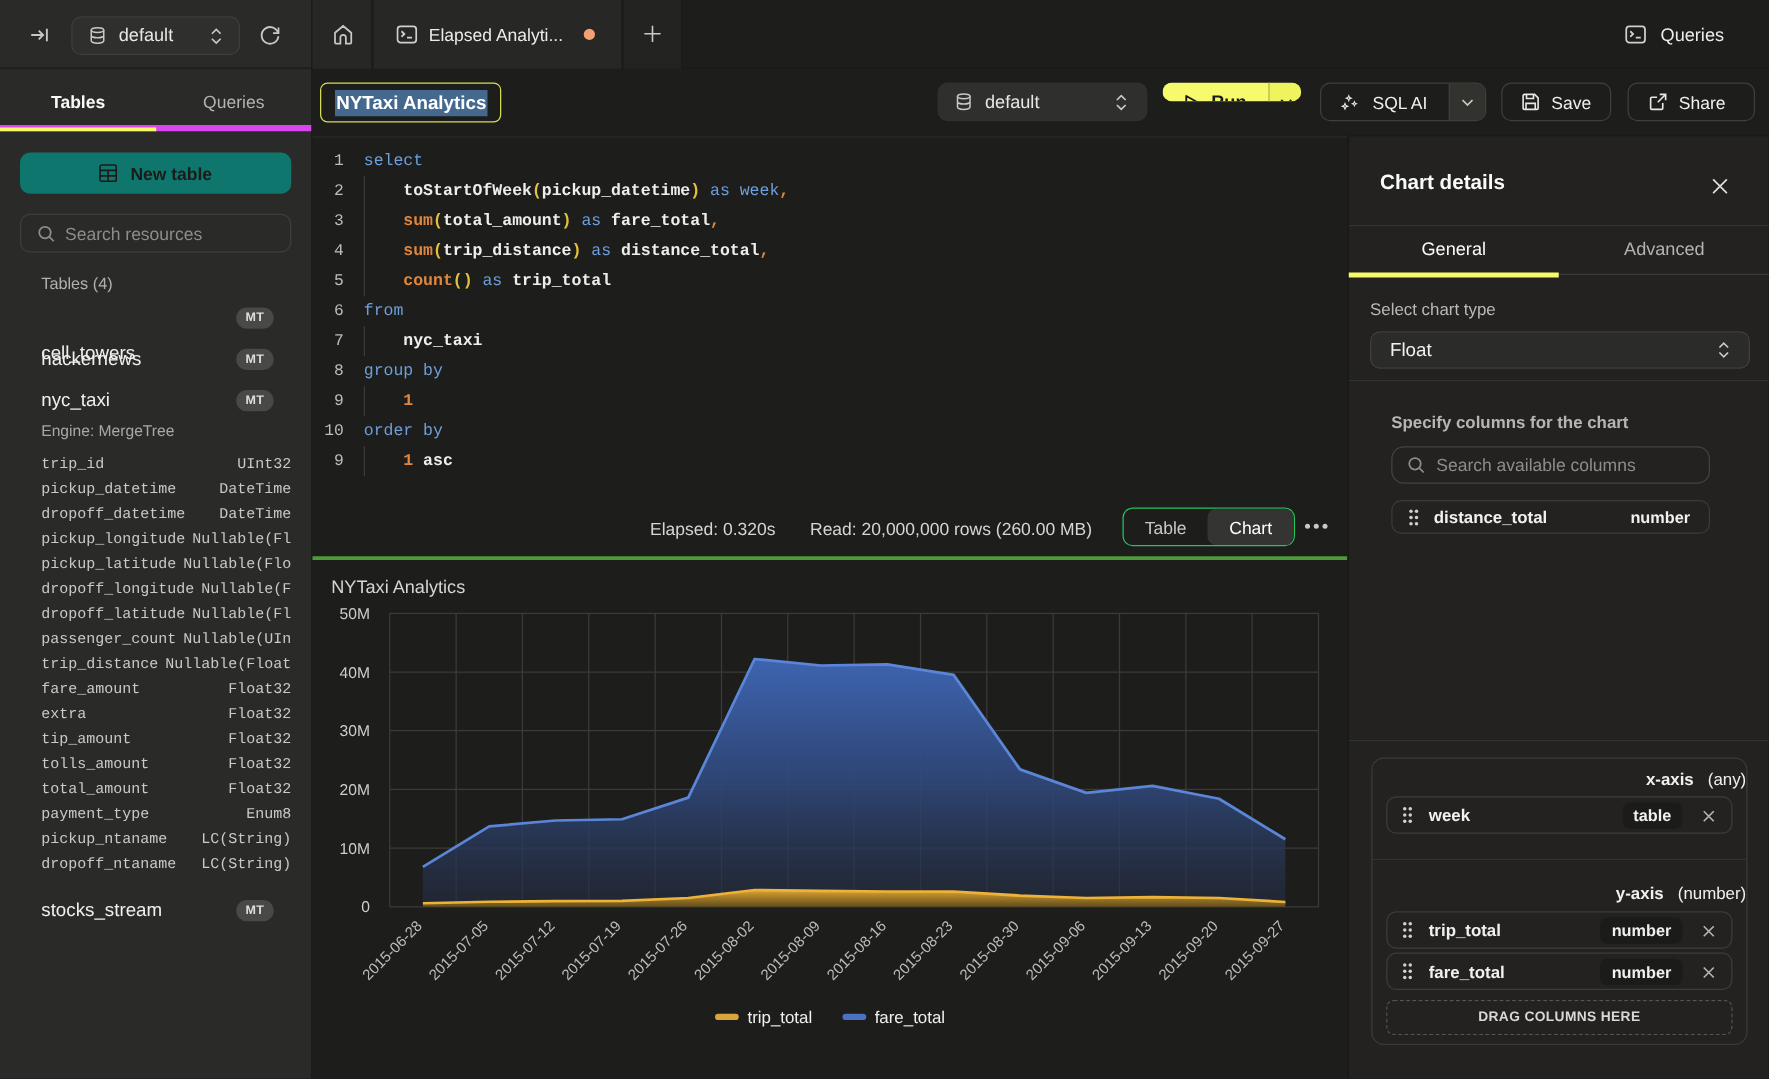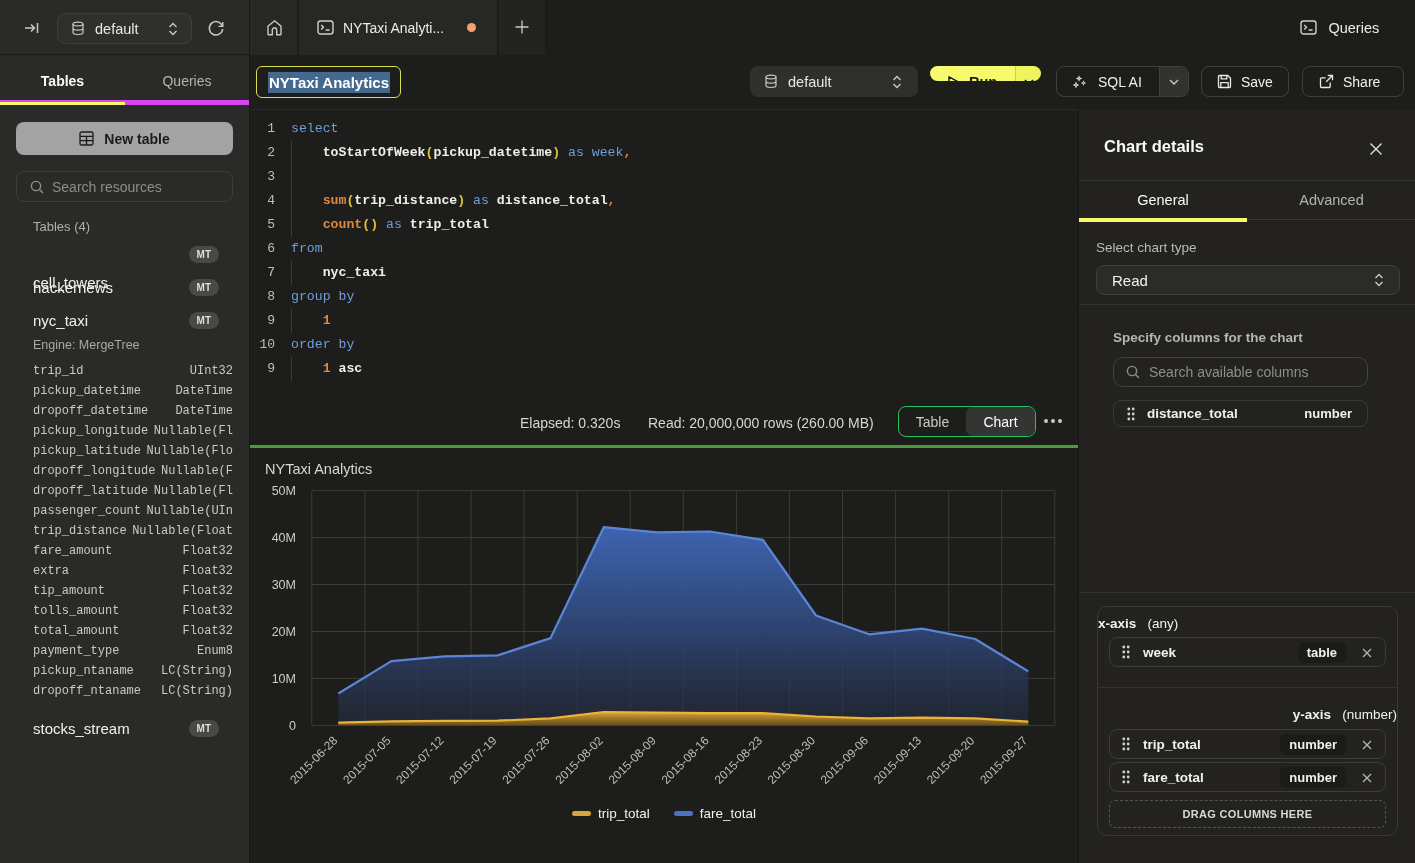--- a/index.html
+++ b/index.html
@@ -14,21 +14,21 @@
   border-bottom:1px solid #1a1a18; }
 .ddl { position:absolute; background:#2f2f2d; border:1px solid #3e3e3c;
   border-radius:8px; display:flex; align-items:center; color:#e8e8e6; }
 #sb-tabs { position:absolute; left:0; top:56px; width:249px; height:49px;
   border-bottom:5px solid #d946ef; }
 #sb-tabs .t { position:absolute; top:0; height:49px; display:flex;
   align-items:center; justify-content:center; font-size:14px; }
 #tab-underline { position:absolute; left:0; top:102px; width:125px; height:3px;
   background:#f5f96a; }
 #newtable { position:absolute; left:16px; top:122px; width:217px; height:33px;
-  background:#a3a3a3; border-radius:8px; display:flex; align-items:center;
+  background:#0f766e; border-radius:8px; display:flex; align-items:center;
   justify-content:center; color:#1b1b19; font-size:14px; font-weight:600; }
 .searchbox { position:absolute; border:1px solid #3e3e3c; border-radius:8px;
   display:flex; align-items:center; color:#8d8d8b; font-size:14px; }
 .sb-label { position:absolute; left:33px; font-size:13px; color:#b0b0ae; }
 .sb-row { position:absolute; left:33px; right:16px; display:flex;
   align-items:center; color:#f0f0ee; font-size:15px; }
 .mt { position:absolute; right:30px; width:30px; height:17px; border-radius:9px;
   background:#494947; color:#dededc; font-size:10px; font-weight:bold;
   display:flex; align-items:center; justify-content:center; letter-spacing:.3px; }
 .col-row { position:absolute; left:33px; width:200px; height:20px;
@@ -146,21 +146,21 @@
   <div class="abs" style="left:0;top:0;width:48px;height:55px;background:#272725;border-right:1px solid #1a1a18;">
     <svg class="abs" style="left:16px;top:19px" width="17" height="17" viewBox="0 0 17 17" fill="none" stroke="#c8c8c6" stroke-width="1.4">
           <path d="M2 7.2L8.5 1.8 15 7.2V15a.8.8 0 0 1-.8.8H10.7V11a2.2 2.2 0 0 0-4.4 0v4.8H2.8A.8.8 0 0 1 2 15z"></path>
         </svg>
   </div>
   <div class="abs" style="left:49px;top:0;width:199px;height:55px;background:#272725;border-right:1px solid #1a1a18;">
     <svg class="abs" style="left:18px;top:19px" width="17" height="17" viewBox="0 0 17 17" fill="none" stroke="#d0d0ce" stroke-width="1.4">
           <rect x="1" y="2" width="15" height="13" rx="2.5"></rect>
           <path d="M4.2 6l2.3 2.2-2.3 2.2M8.6 11h4"></path>
         </svg>
-    <span class="abs" style="left:44px;top:20px;color:#ececea;font-size:14px;">NYTaxi Analyti...</span>
+    <span class="abs" style="left:44px;top:20px;color:#ececea;font-size:14px;">Elapsed Analyti...</span>
     <span class="abs" style="left:168px;top:23px;width:9px;height:9px;border-radius:50%;background:#f0a073;"></span>
   </div>
   <div class="abs" style="left:249px;top:0;width:47px;height:55px;background:#232321;border-right:1px solid #1a1a18;">
     <svg class="abs" style="left:15px;top:19px" width="16" height="16" viewBox="0 0 16 16" fill="none" stroke="#c9c9c7" stroke-width="1.3">
           <path d="M8 1.5v13M1.5 8h13"></path>
         </svg>
   </div>
   <div class="abs" style="left:1050px;top:19px;">
     <svg style="vertical-align:-3px" width="17" height="17" viewBox="0 0 17 17" fill="none" stroke="#d0d0ce" stroke-width="1.4">
           <rect x="1" y="2" width="15" height="13" rx="2.5"></rect>
@@ -223,21 +223,21 @@
     <span style="margin-left:9px;">Share</span>
   </div>
 </div>
 <div id="editor">
   <div class="guide" style="top:31px;height:96px;"></div>
   <div class="guide" style="top:151px;height:24px;"></div>
   <div class="guide" style="top:199px;height:24px;"></div>
   <div class="guide" style="top:247px;height:24px;"></div>
   <div class="cl" style="top:7px;"><span class="ln">1</span><span class="code"><span class="kw">select</span></span></div>
   <div class="cl" style="top:31px;"><span class="ln">2</span><span class="code">    toStartOfWeek<span class="pa">(</span>pickup_datetime<span class="pa">)</span> <span class="kw">as</span> <span class="kw">week</span><span class="fn">,</span></span></div>
-  <div class="cl" style="top:55px;"><span class="ln">3</span></div>
+  <div class="cl" style="top:55px;"><span class="ln">3</span><span class="code">    <span class="fn">sum</span><span class="pa">(</span>total_amount<span class="pa">)</span> <span class="kw">as</span> fare_total<span class="fn">,</span></span></div>
   <div class="cl" style="top:79px;"><span class="ln">4</span><span class="code">    <span class="fn">sum</span><span class="pa">(</span>trip_distance<span class="pa">)</span> <span class="kw">as</span> distance_total<span class="fn">,</span></span></div>
   <div class="cl" style="top:103px;"><span class="ln">5</span><span class="code">    <span class="fn">count</span><span class="pa">()</span> <span class="kw">as</span> trip_total</span></div>
   <div class="cl" style="top:127px;"><span class="ln">6</span><span class="code"><span class="kw">from</span></span></div>
   <div class="cl" style="top:151px;"><span class="ln">7</span><span class="code">    nyc_taxi</span></div>
   <div class="cl" style="top:175px;"><span class="ln">8</span><span class="code"><span class="kw">group by</span></span></div>
   <div class="cl" style="top:199px;"><span class="ln">9</span><span class="code">    <span class="nu">1</span></span></div>
   <div class="cl" style="top:223px;"><span class="ln">10</span><span class="code"><span class="kw">order by</span></span></div>
   <div class="cl" style="top:247px;"><span class="ln">9</span><span class="code">    <span class="nu">1</span> asc</span></div>
 </div>
 <div id="resbar">
@@ -328,21 +328,21 @@
   <svg class="abs" style="left:290px;top:33px" width="14" height="14" viewBox="0 0 14 14" fill="none" stroke="#e0e0de" stroke-width="1.4">
         <path d="M1.5 1.5l11 11M12.5 1.5l-11 11"></path>
       </svg>
   <div class="abs" style="left:0;top:71px;width:337px;height:1px;background:#32322f;"></div>
   <div class="abs" style="left:168px;top:74px;width:169px;height:34px;display:flex;align-items:center;justify-content:center;color:#b3b3b1;font-size:14.5px;">Advanced</div>
   <div class="abs" style="left:0;top:74px;width:168px;height:34px;display:flex;align-items:center;justify-content:center;color:#fafaf8;font-size:14.5px;font-weight:500;">General</div>
   <div class="abs" style="left:0;top:110px;width:337px;height:1px;background:#3a3a38;"></div>
   <div class="abs" style="left:0;top:109px;width:168px;height:3.5px;background:#f5f96a;"></div>
   <div class="abs" style="left:17px;top:131px;font-size:13.5px;color:#b9b9b7;font-weight:500;">Select chart type</div>
   <div class="abs" style="left:17px;top:156px;width:304px;height:30px;background:#2b2b29;border:1px solid #3e3e3b;border-radius:8px;display:flex;align-items:center;">
-    <span style="margin-left:15px;color:#f2f2f0;font-size:15px;">Read</span>
+    <span style="margin-left:15px;color:#f2f2f0;font-size:15px;">Float</span>
     <svg style="position:absolute;right:15px" width="10" height="14" viewBox="0 0 10 14" fill="none" stroke="#c8c8c6" stroke-width="1.4">
           <path d="M1.5 5L5 1.5 8.5 5M1.5 9L5 12.5 8.5 9"></path>
         </svg>
   </div>
   <div class="abs" style="left:0;top:195px;width:337px;height:1px;background:#32322f;"></div>
   <div class="abs" style="left:34px;top:221px;font-size:13.5px;color:#b5b5b3;font-weight:600;">Specify columns for the chart</div>
   <div class="searchbox" style="left:34px;top:248px;width:255px;height:30px;border-radius:10px;border-color:#434341;">
     <svg style="margin-left:12px" width="14" height="14" viewBox="0 0 14 14" fill="none" stroke="#8d8d8b" stroke-width="1.4">
           <circle cx="6" cy="6" r="4.6"></circle>
           <path d="M9.5 9.5L13 13"></path>
@@ -356,21 +356,21 @@
           <circle cx="1.8" cy="7" r="1.4"></circle>
           <circle cx="6.2" cy="7" r="1.4"></circle>
           <circle cx="1.8" cy="12" r="1.4"></circle>
           <circle cx="6.2" cy="12" r="1.4"></circle>
         </svg>
     <span style="margin-left:12px;color:#f0f0ee;font-size:13.5px;font-weight:bold;">distance_total</span>
     <span style="position:absolute;right:15px;color:#f0f0ee;font-size:13px;font-weight:bold;">number</span>
   </div>
   <div class="abs" style="left:0;top:483px;width:337px;height:1px;background:#32322f;"></div>
   <div class="abs" style="left:18px;top:497px;width:301px;height:230px;border:1px solid #3a3a38;border-radius:10px;">
-    <div class="abs" style="left:0;top:6px;width:299px;height:20px;display:flex;align-items:center;justify-content:flex-start;color:#f0f0ee;font-size:13.5px;"><b>x-axis</b>&nbsp;&nbsp;&nbsp;(any)</div>
+    <div class="abs" style="left:0;top:6px;width:299px;height:20px;display:flex;align-items:center;justify-content:flex-end;color:#f0f0ee;font-size:13.5px;"><b>x-axis</b>&nbsp;&nbsp;&nbsp;(any)</div>
     <div class="prow" style="left:11px;top:30px;width:277px;height:30px;">
       <svg style="margin-left:12px" width="8" height="14" viewBox="0 0 8 14" fill="#d0d0ce">
             <circle cx="1.8" cy="2" r="1.4"></circle>
             <circle cx="6.2" cy="2" r="1.4"></circle>
             <circle cx="1.8" cy="7" r="1.4"></circle>
             <circle cx="6.2" cy="7" r="1.4"></circle>
             <circle cx="1.8" cy="12" r="1.4"></circle>
             <circle cx="6.2" cy="12" r="1.4"></circle>
           </svg>
       <span style="margin-left:13px;color:#f0f0ee;font-size:13.5px;font-weight:bold;">week</span>

